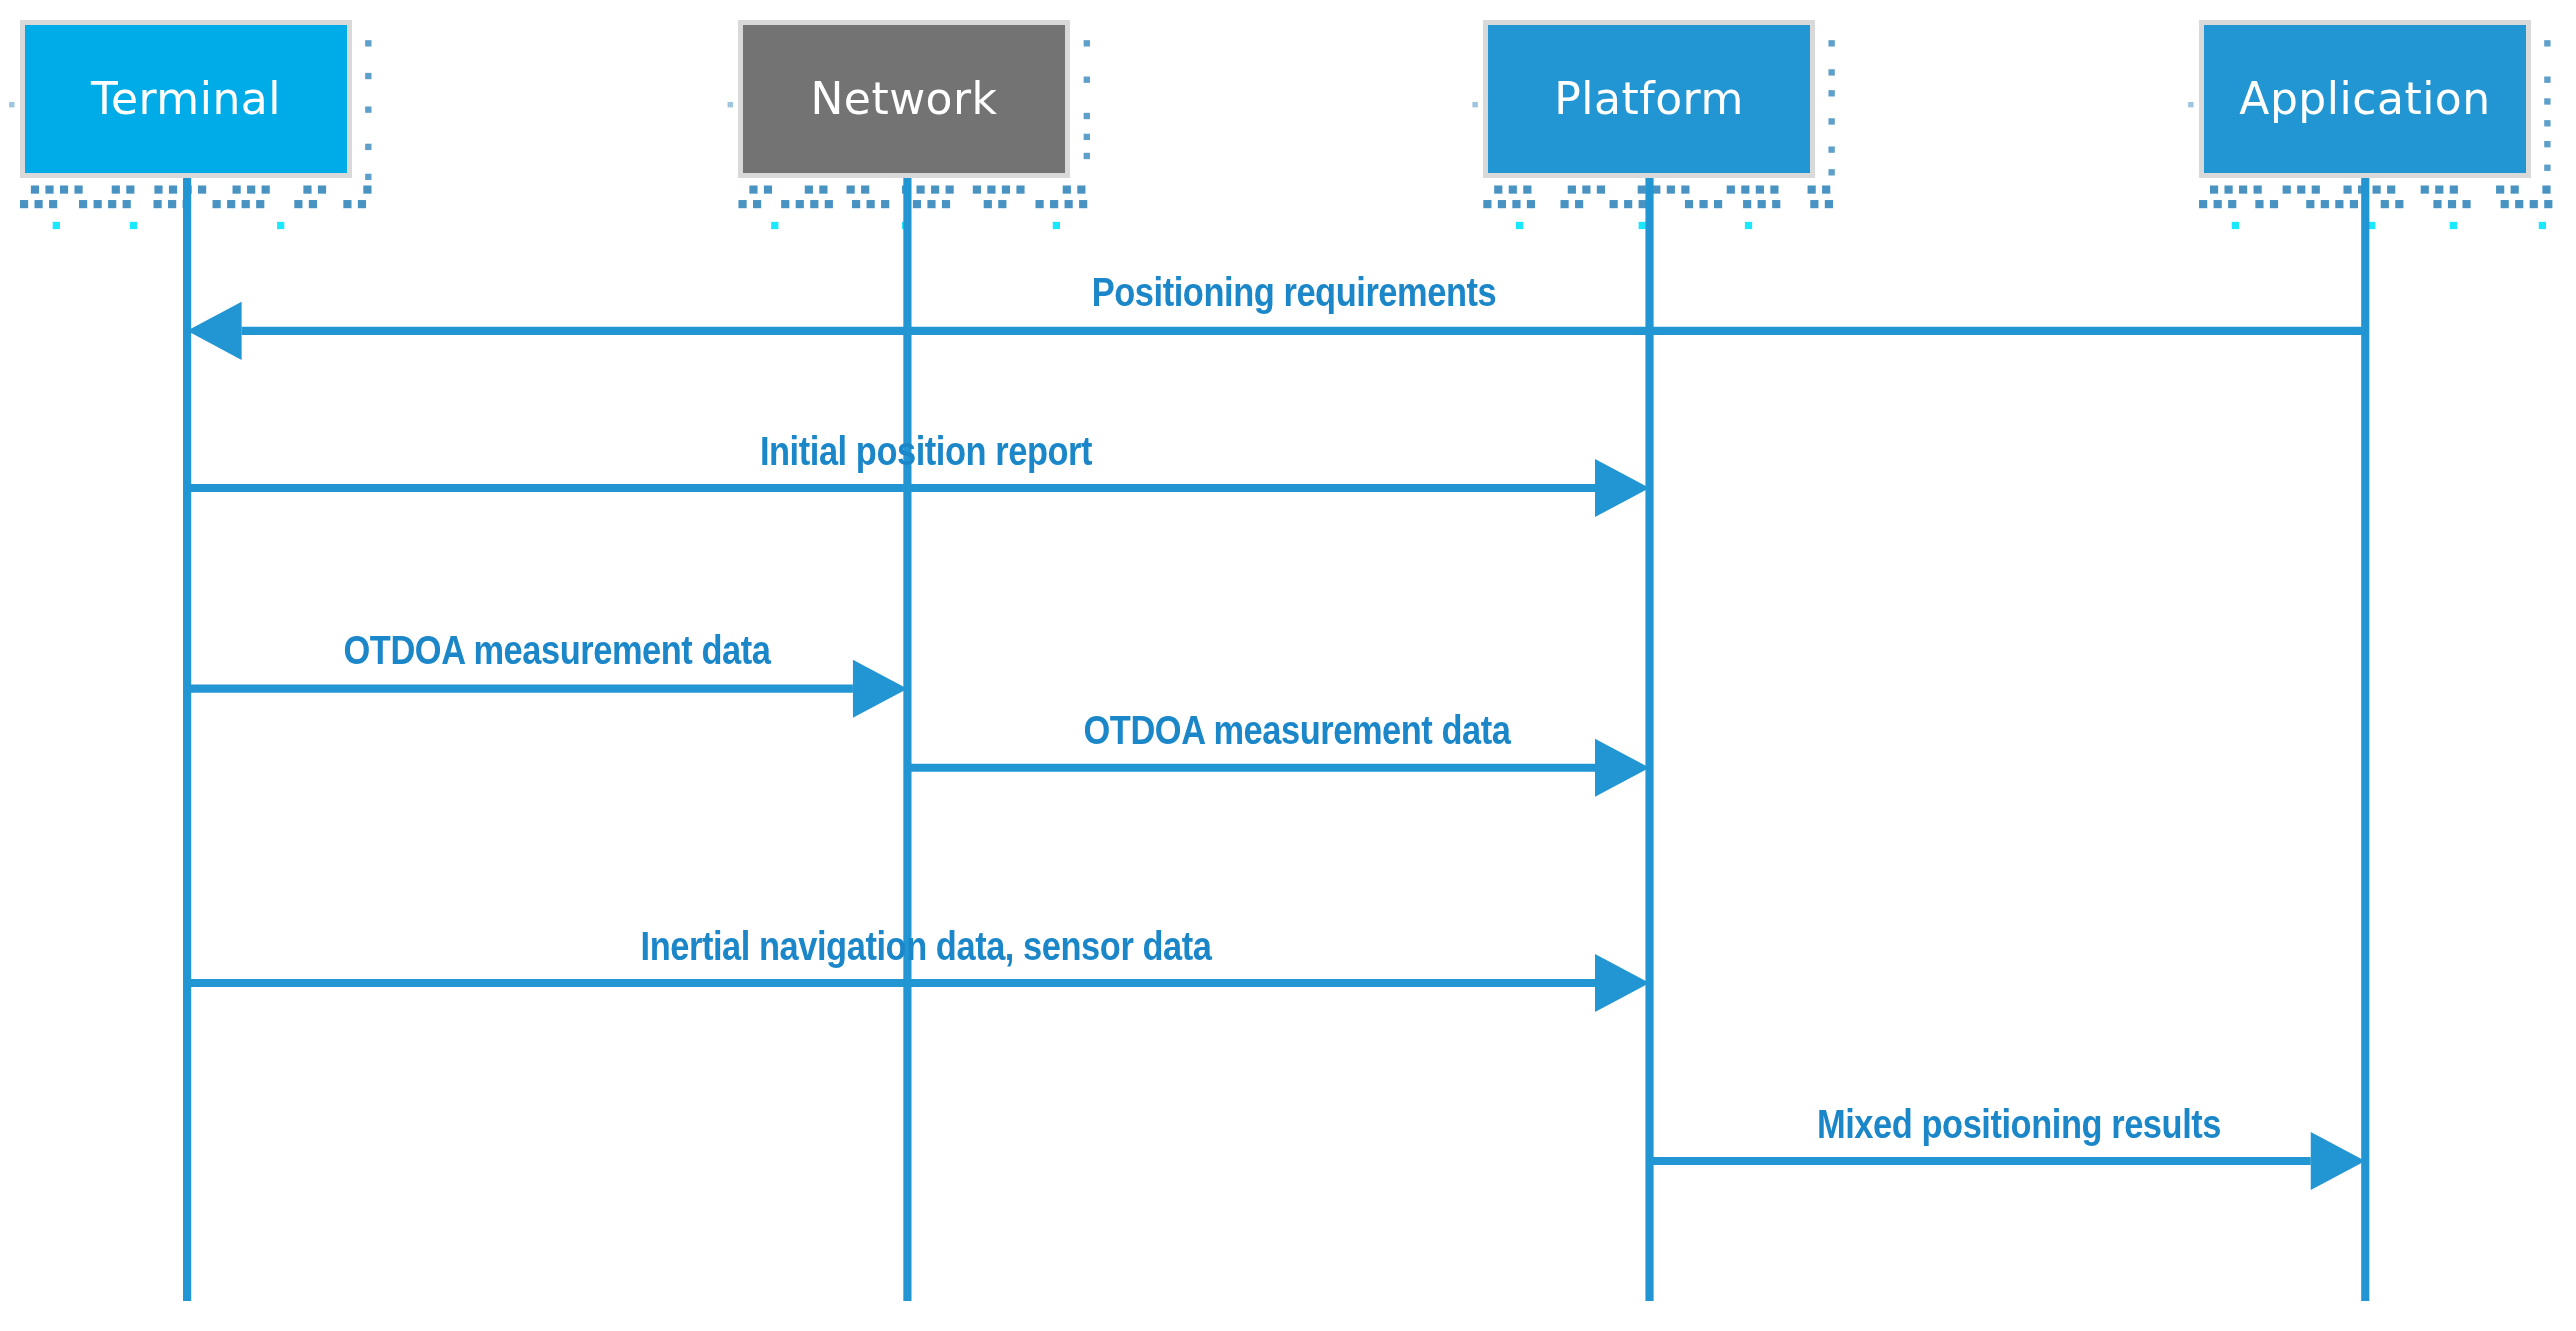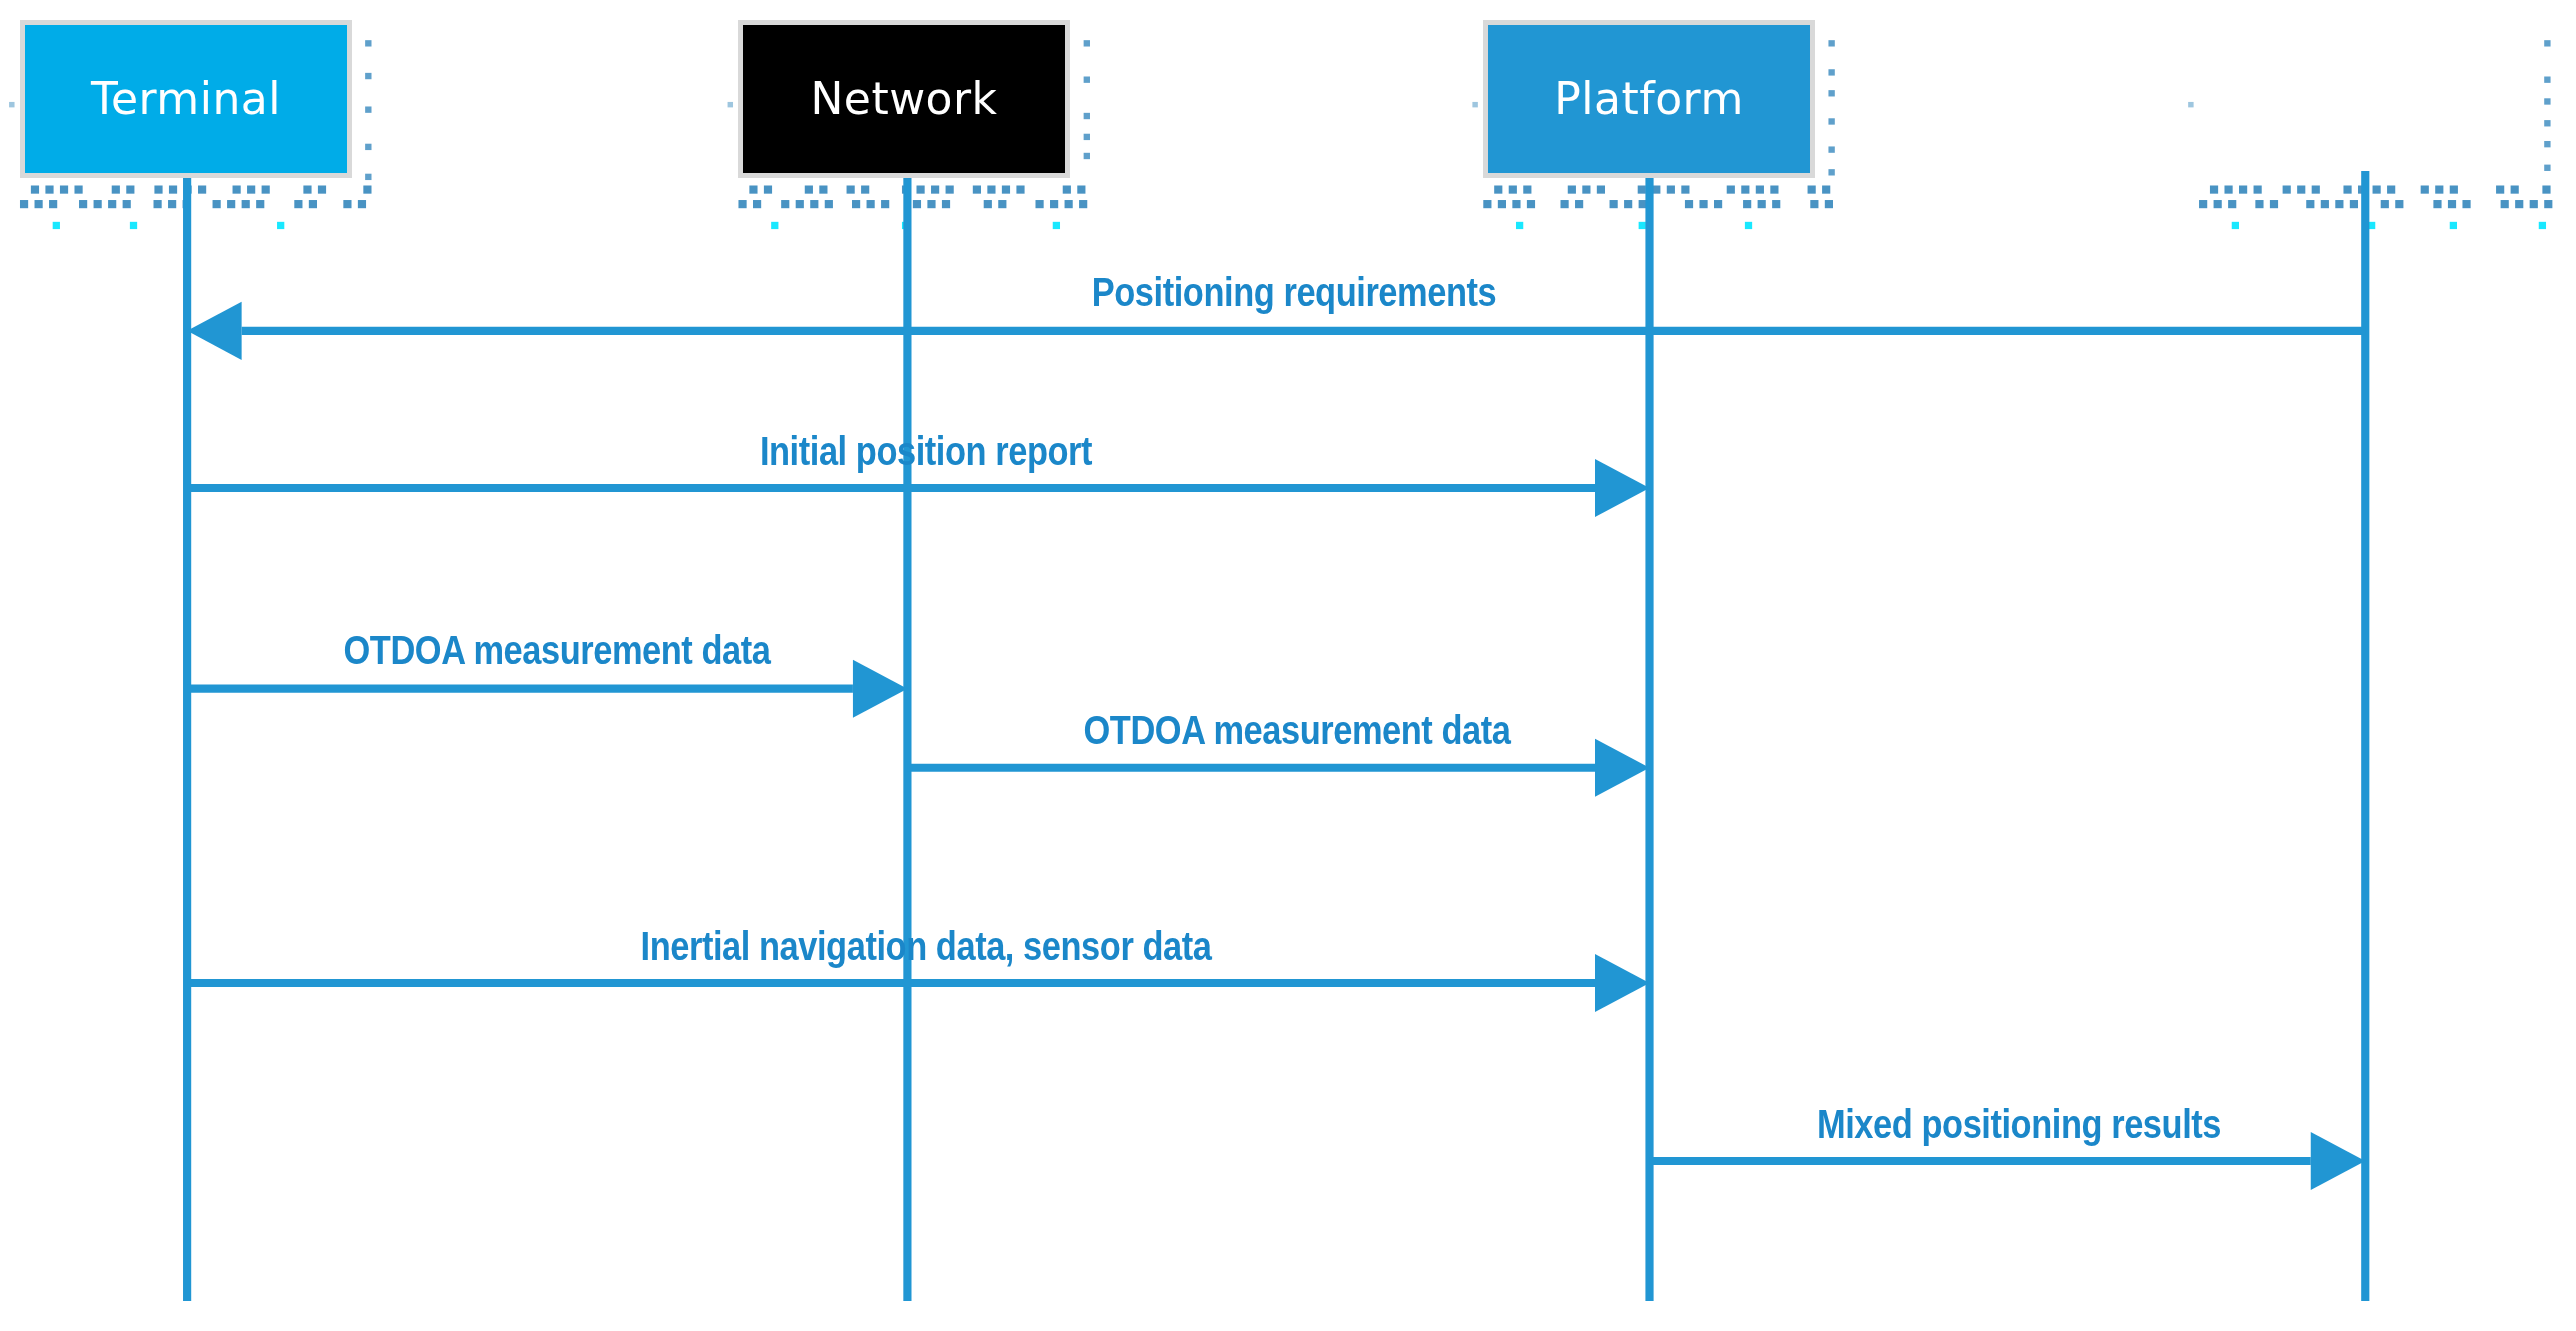--- a/index.html
+++ b/index.html
@@ -282,28 +282,31 @@
           <line x1="1816" x2="2544" y1="1278" y2="1278" stroke="#2196d3" stroke-width="9"></line>
           <polygon points="2604,1278 2544,1246 2544,1310" fill="#2196d3"></polygon>
         </g>
       </g>
   </svg>
 
   <div class="participant" style="left:20px; top:20px; width:332px; height:158px; background:#00ace8;text-align:right;">
     <span class="participant-label">Terminal</span>
   </div>
 
-  <div class="participant" style="left:738px; top:20px; width:332px; height:158px; background:#000000;text-align:right;">
+  <div class="participant" style="left:738px; top:20px; width:332px; height:158px; background:#737373;text-align:right;">
     <span class="participant-label">Network</span>
   </div>
 
   <div class="participant" style="left:1483px; top:20px; width:332px; height:158px; background:#2196d3;">
     <span class="participant-label">Platform</span>
   </div>
 
+  <div class="participant" style="left:2199px; top:20px; width:332px; height:158px; background:#2196d3;">
+    <span class="participant-label">Application</span>
+  </div>
 
   <span class="msg-label narrow" style="left:1294px; top:272px;">Positioning requirements</span>
 
   <span class="msg-label narrow" style="left:926px; top:431px;">Initial position report</span>
 
   <span class="msg-label narrow" style="left:557px; top:630px;">OTDOA measurement data</span>
 
   <span class="msg-label narrow" style="left:1297px; top:710px;">OTDOA measurement data</span>
 
   <span class="msg-label narrow" style="left:926px; top:926px;">Inertial navigation data, sensor data</span>

